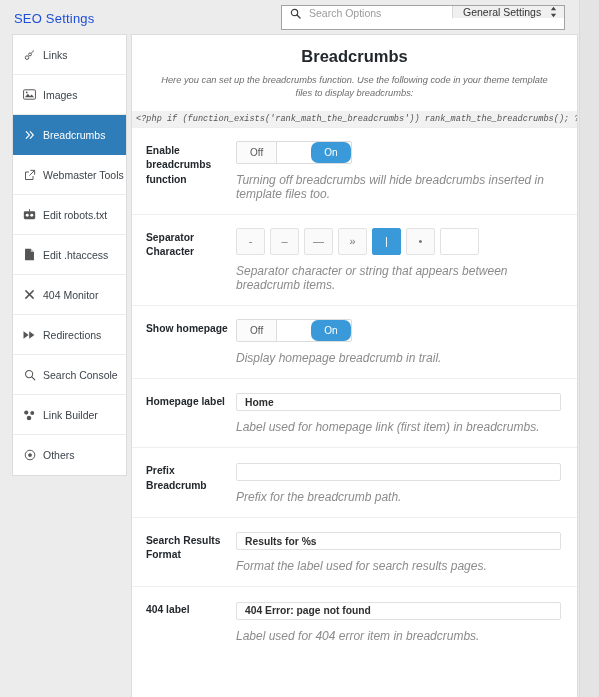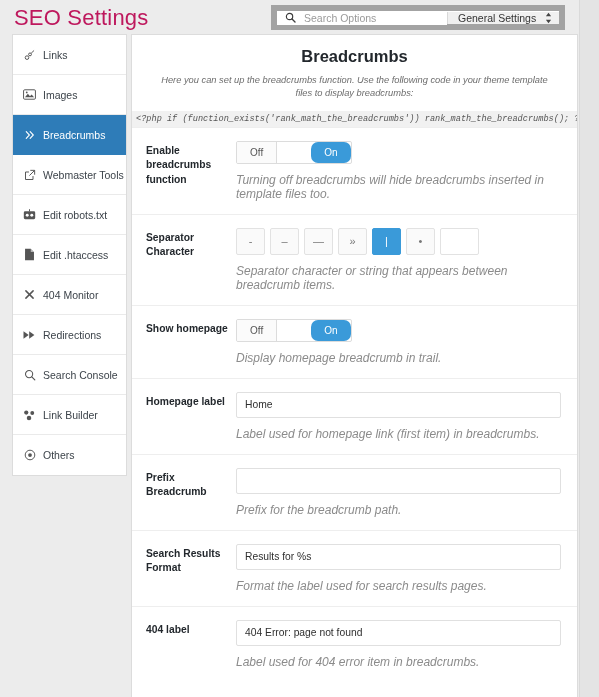--- a/index.html
+++ b/index.html
@@ -17,30 +17,30 @@
   }
   
   .topbar {
     position: absolute; left: 0; top: 0;
     width: 579px; height: 36px;
     background: #ececec;
     display: flex; align-items: center;
   }
   .page-title {
     margin-left: 14px;
-    font-size: 22px;
-    color: #be185d;
+    font-size: 13px;
+    color: #1d4ed8;
     font-weight: 400;
     letter-spacing: .2px;
   }
   .topbar-right {
     position: absolute; right: 14px; top: 5px;
-    display: flex; align-items: center;
+    display: flex; align-items: flex-start;
     height: 25px;
-    border: 6px solid #a3a3a3;
+    border: 1px solid #a3a3a3;
     background: #fff;
   }
   .search-wrap {
     display: flex; align-items: center;
     width: 170px;
     background: #fff;
     padding: 0 8px;
   }
   .search-icon { display: flex; align-items: center; margin-right: 6px; }
   .search-input {
@@ -197,29 +197,30 @@
     border-radius: 2px;
     outline: none;
     font-family: "Liberation Sans", sans-serif;
     font-size: 10px;
     padding: 0 4px;
     color: #333;
   }
   
   .text-input {
     width: 100%;
-    height: 26px;
+    height: 18px;
     border: 1px solid #e0e0e0;
     border-radius: 2px;
     padding: 0 8px;
     font-size: 10.3px;
     color: #2f2f2f;
     font-family: "Liberation Sans", sans-serif;
     outline: none;
     background: #fff;
+    font-weight: bold;
   }
   .right-gutter {
     position: absolute; right: 0; top: 0;
     width: 20px; height: 697px;
     background: #e4e4e4;
     border-left: 1px solid #dadada;
   }
 </style>
 </head>
 <body>

